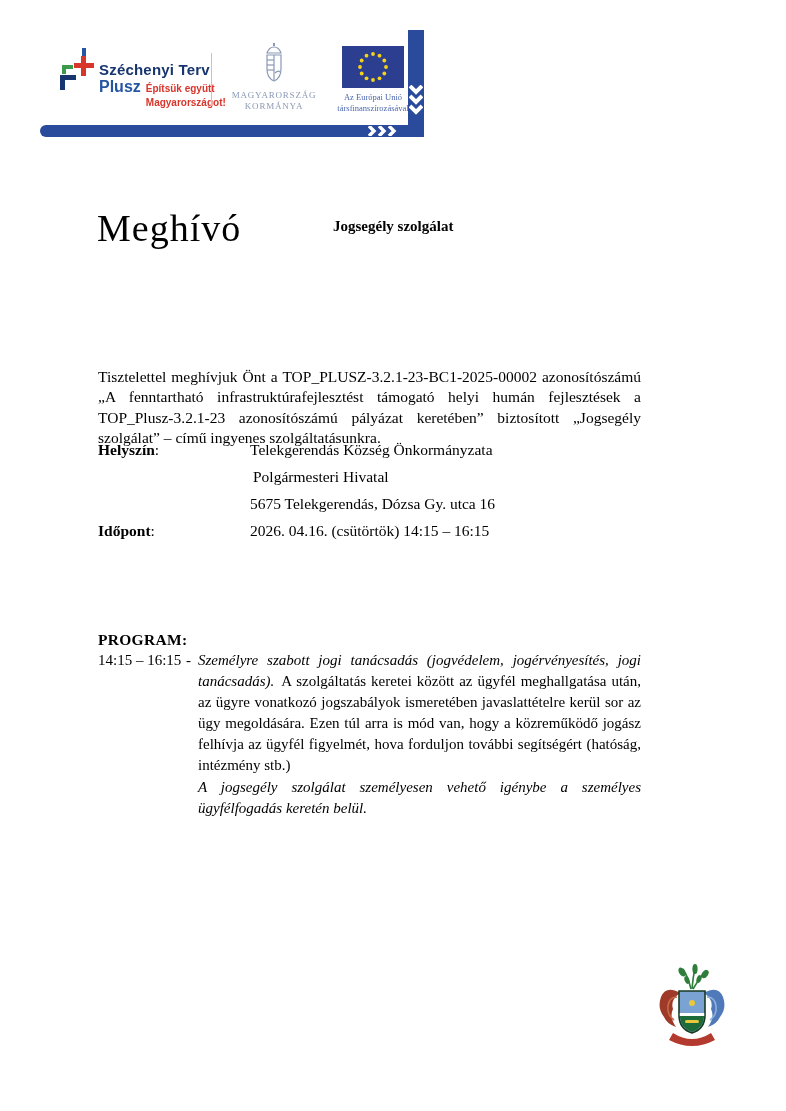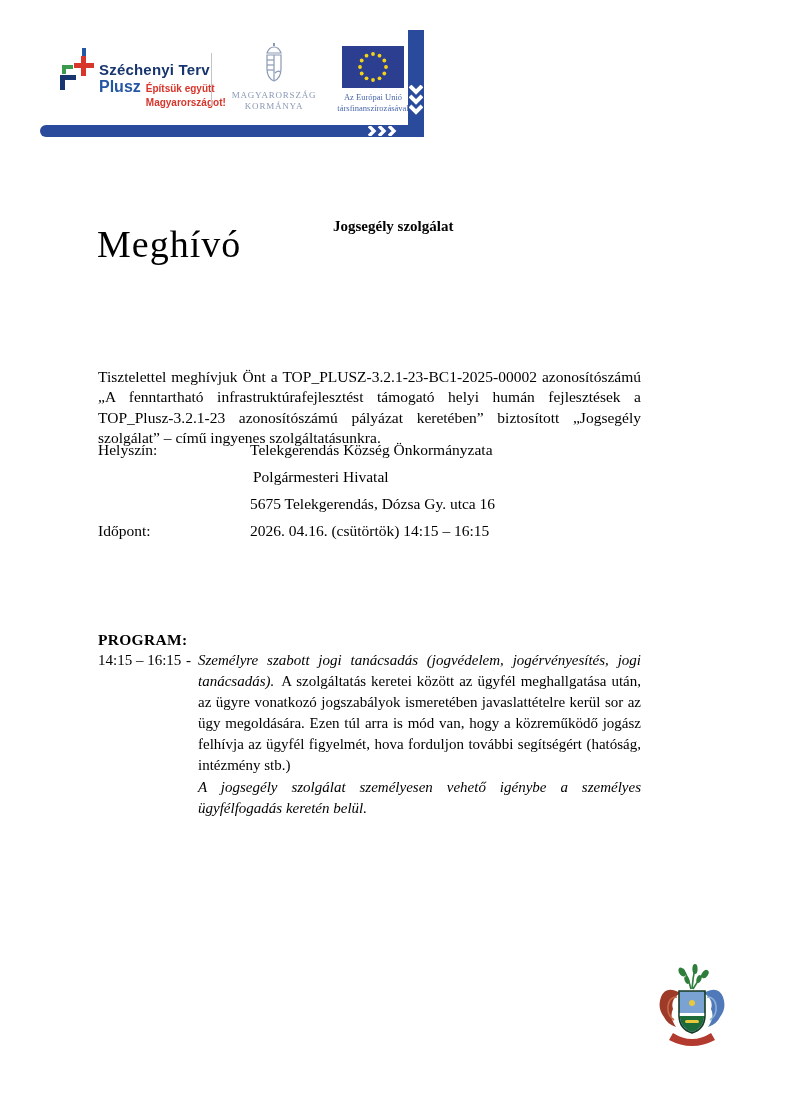--- a/index.html
+++ b/index.html
@@ -39,31 +39,31 @@
 
   .gov{position:absolute;left:180px;top:13px;width:108px;text-align:center;color:var(--gov-slate);}
   .gov-crest{display:block;margin:0 auto 3px auto;}
   .gov-text{font-size:9px;letter-spacing:.8px;line-height:1.25;}
 
   .eu{position:absolute;left:280px;top:16px;width:106px;text-align:center;}
   .eu-flag{display:block;margin:0 auto 4px auto;}
   .eu-text{font-family:Liberation Serif, serif;font-size:8.5px;line-height:1.3;color:var(--eu-text-blue);}
 
   
-  .title-main{position:absolute;left:97px;top:222px;font-size:38px;letter-spacing:1px;}
+  .title-main{position:absolute;left:97px;top:206px;font-size:38px;letter-spacing:1px;}
   .title-sub{position:absolute;left:333px;top:218px;font-size:15px;font-weight:bold;}
 
   
   .intro{position:absolute;left:98px;top:351px;width:543px;font-size:15.5px;line-height:20.5px;text-align:justify;}
 
   
   .details{position:absolute;left:98px;top:436px;width:543px;font-size:15.5px;}
   .drow{display:flex;line-height:27px;}
   .dlabel{width:152px;flex:none;}
-  .dlabel b{font-weight:normal;margin-top:24px;}
+  .dlabel b{font-weight:bold;margin-top:24px;}
   .dvalue{flex:1;}
   .indent1{padding-left:3px;}
 
   
   .program-heading{position:absolute;left:98px;top:618px;font-size:15.5px;font-weight:bold;letter-spacing:.3px;margin-top:13px;}
   .program-item{position:absolute;left:98px;top:650px;width:543px;display:flex;font-size:15px;}
   .pi-time{width:88px;flex:none;line-height:21px;}
   .pi-dash{width:12px;flex:none;line-height:21px;}
   .pi-text{flex:1;line-height:21px;text-align:justify;}
   .pi-lead{font-style:italic;margin-right:7px;}

